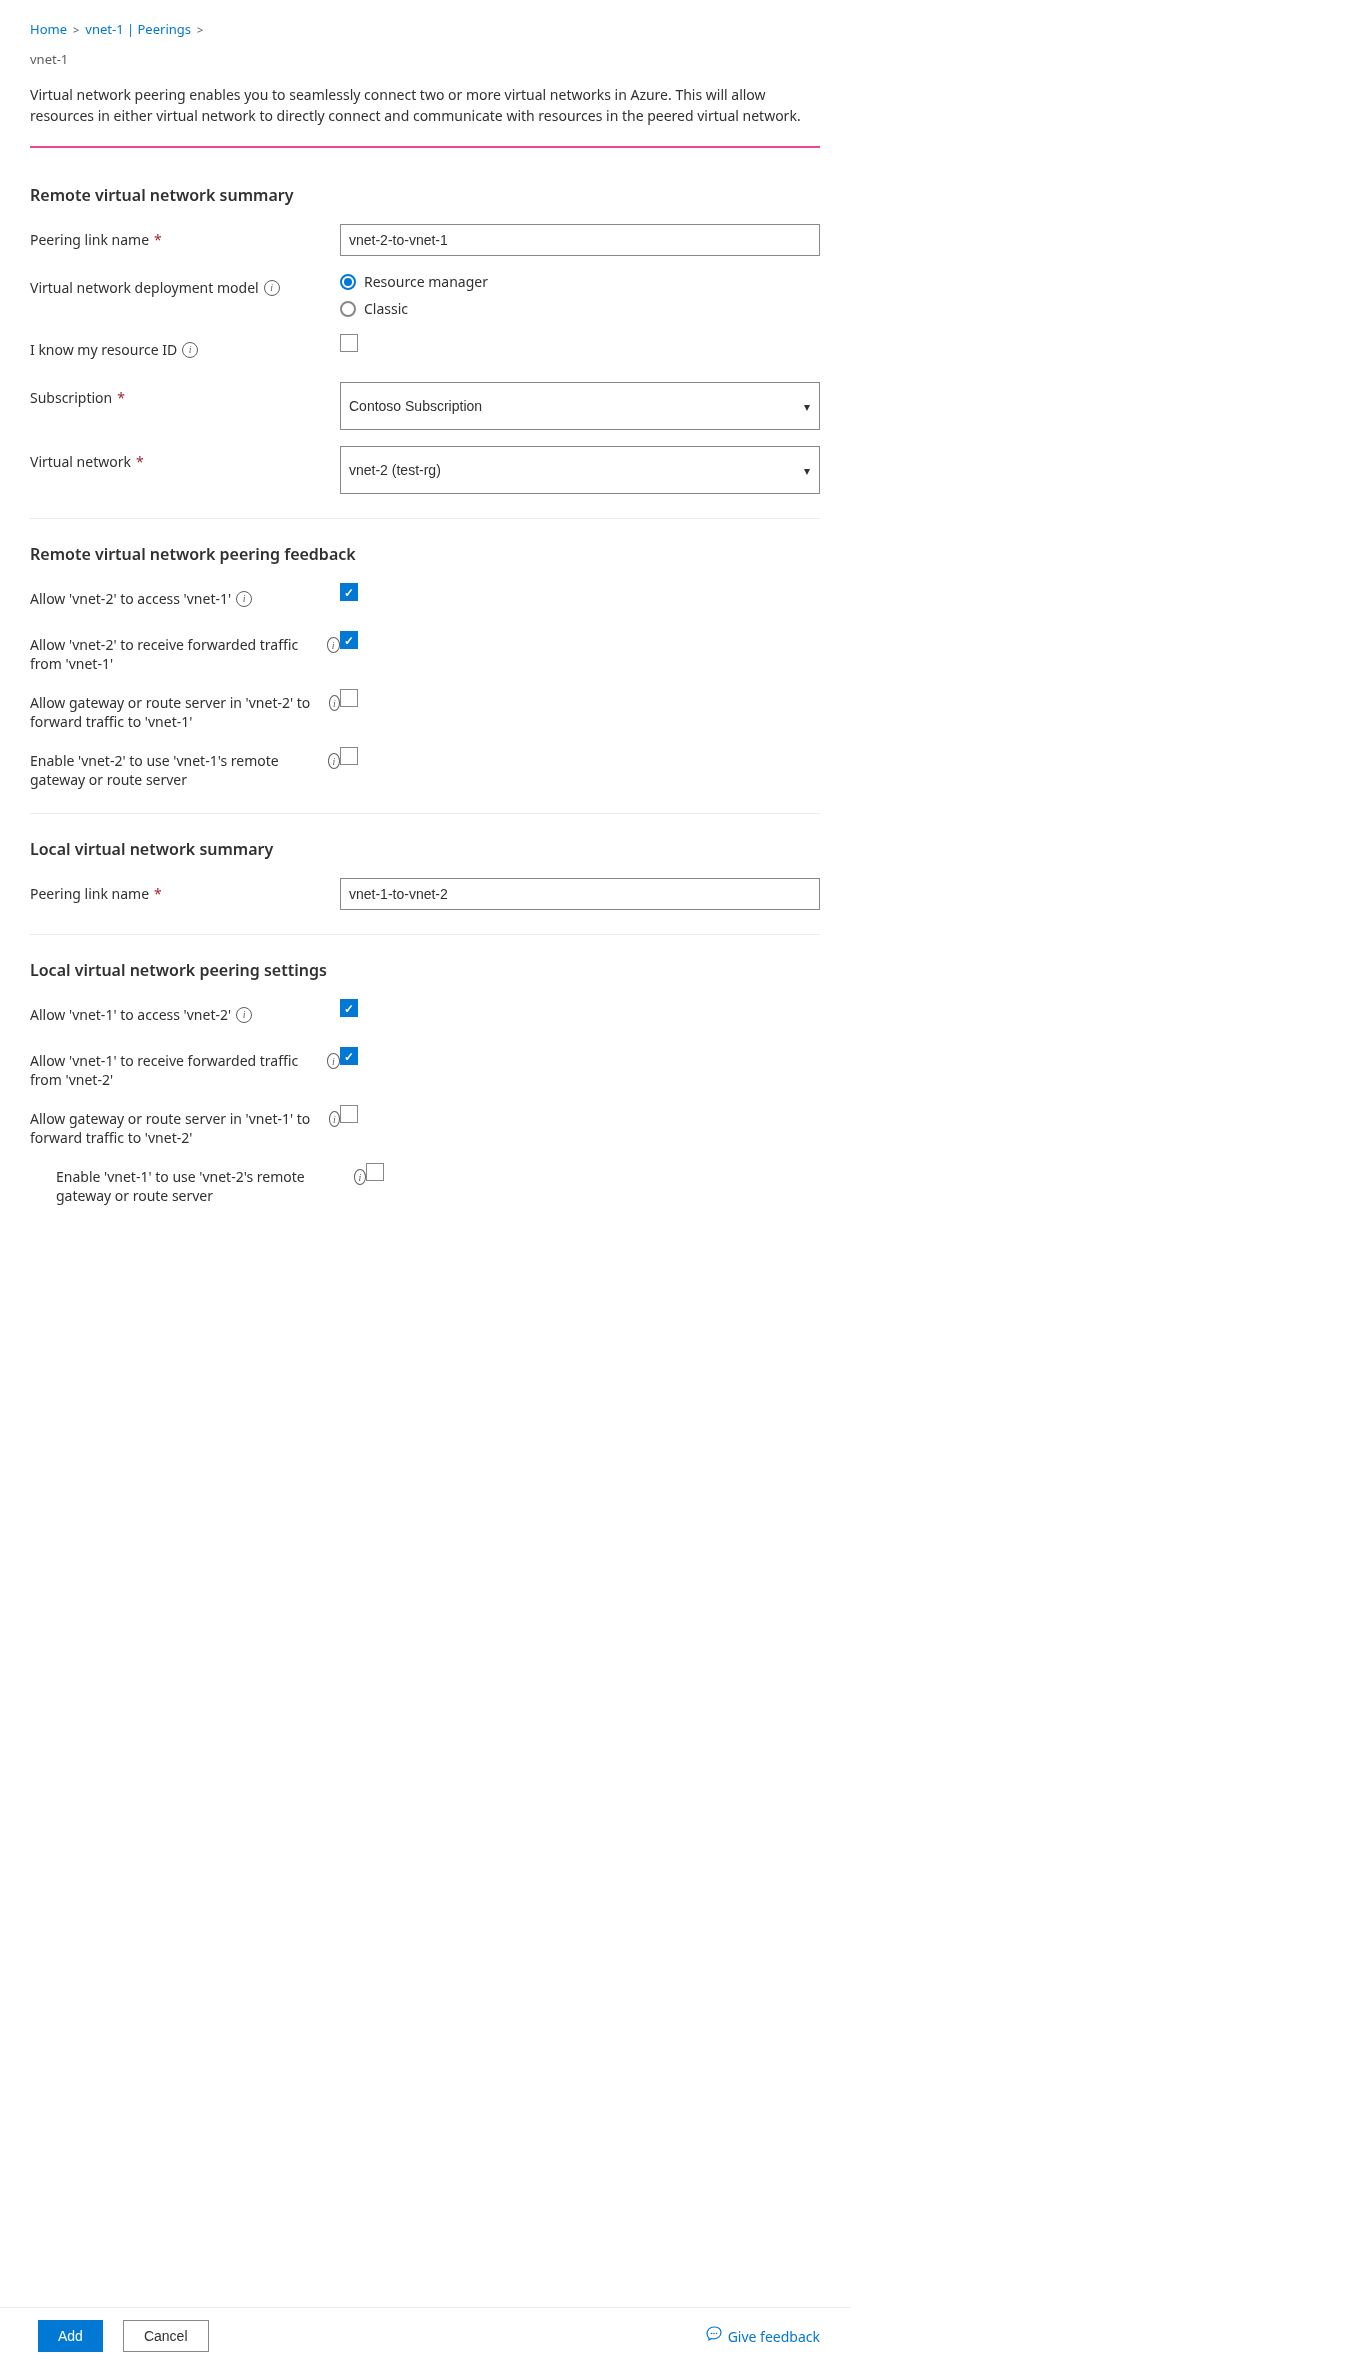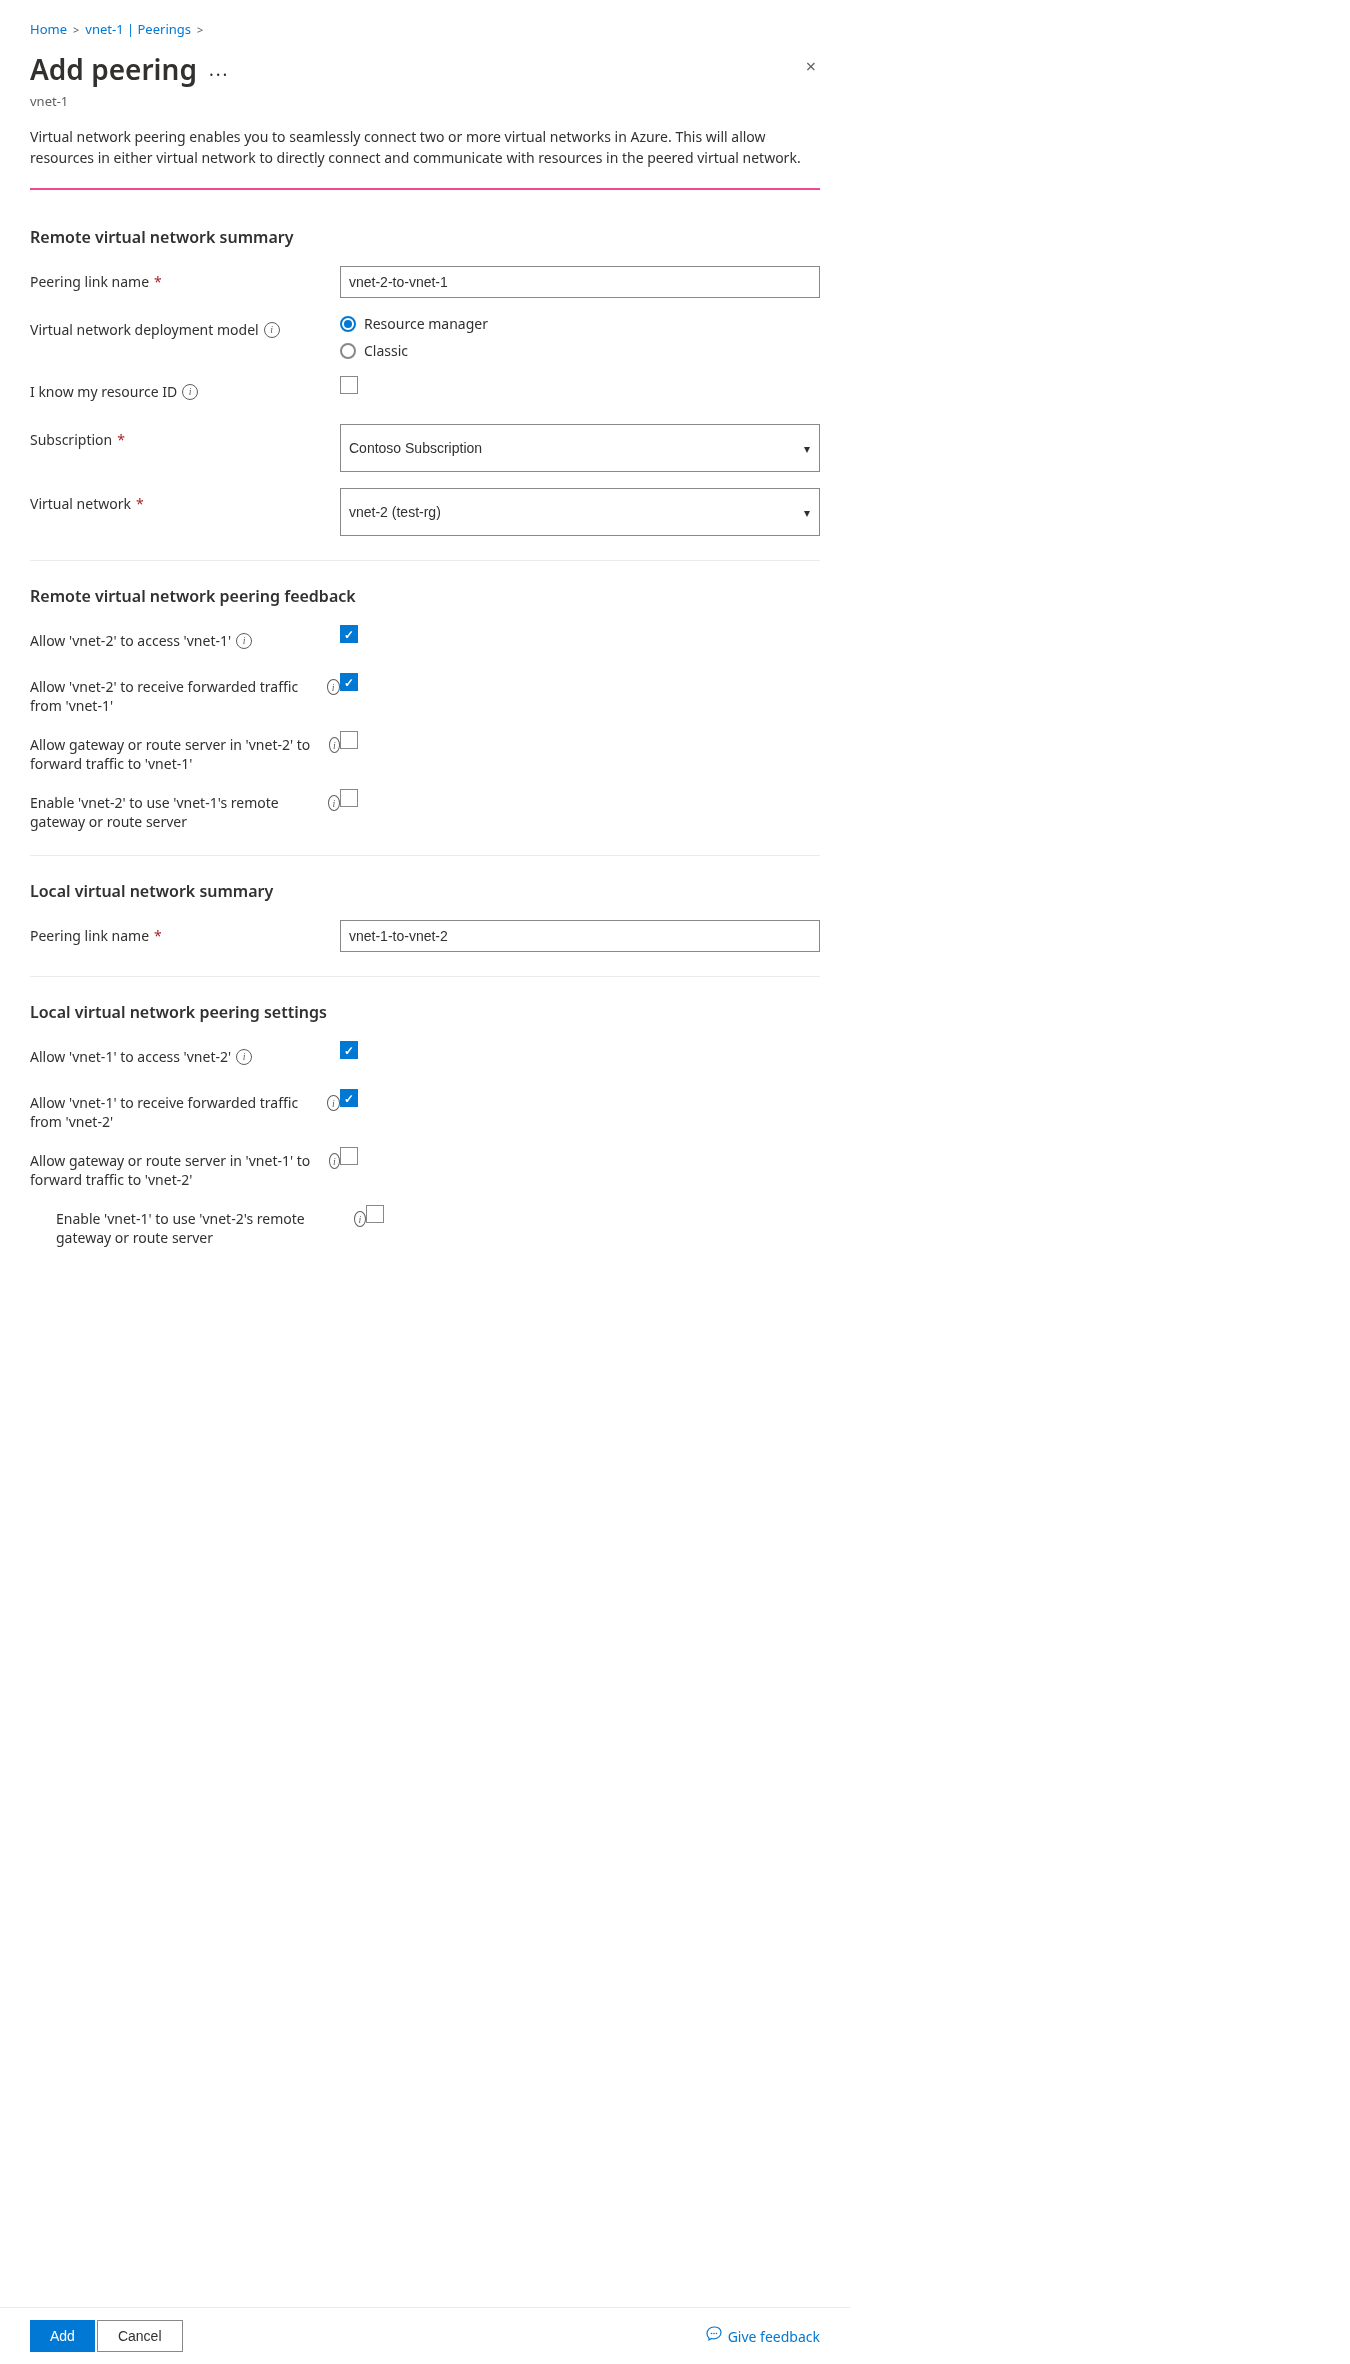--- a/index.html
+++ b/index.html
@@ -217,21 +217,22 @@
       width: 850px;
       background: #fff;
       border-top: 1px solid #edebe9;
       padding: 12px 30px;
       display: flex;
       align-items: center;
       justify-content: space-between;
     }
     .footer-buttons {
       display: flex;
-      gap: 2px;
+      gap: 20px;
+      margin-left: 8px;
     }
     .btn-primary {
       background: #0078d4;
       color: #fff;
       border: none;
       padding: 6px 20px;
       font-size: 14px;
       cursor: pointer;
       height: 32px;
     }
@@ -264,27 +265,20 @@
 
 <div class="page-container">
 
   <div class="breadcrumb">
     <span>Home</span>
     <span class="breadcrumb-sep">&gt;</span>
     <span>vnet-1 | Peerings</span>
     <span class="breadcrumb-sep">&gt;</span>
   </div>
 
-  <div class="page-header">
-    <div class="page-title-row">
-      <h1 class="page-title">Add peering</h1>
-      <span class="more-icon">...</span>
-    </div>
-    <span class="close-icon">×</span>
-  </div>
   <div class="subtitle">vnet-1</div>
 
   <div class="description">Virtual network peering enables you to seamlessly connect two or more virtual networks in Azure. This will allow resources in either virtual network to directly connect and communicate with resources in the peered virtual network.</div>
 
   <div class="section">
     <div class="section-title">Remote virtual network summary</div>
 
     <div class="form-row">
       <div class="form-label">
         <span>Peering link name</span>

